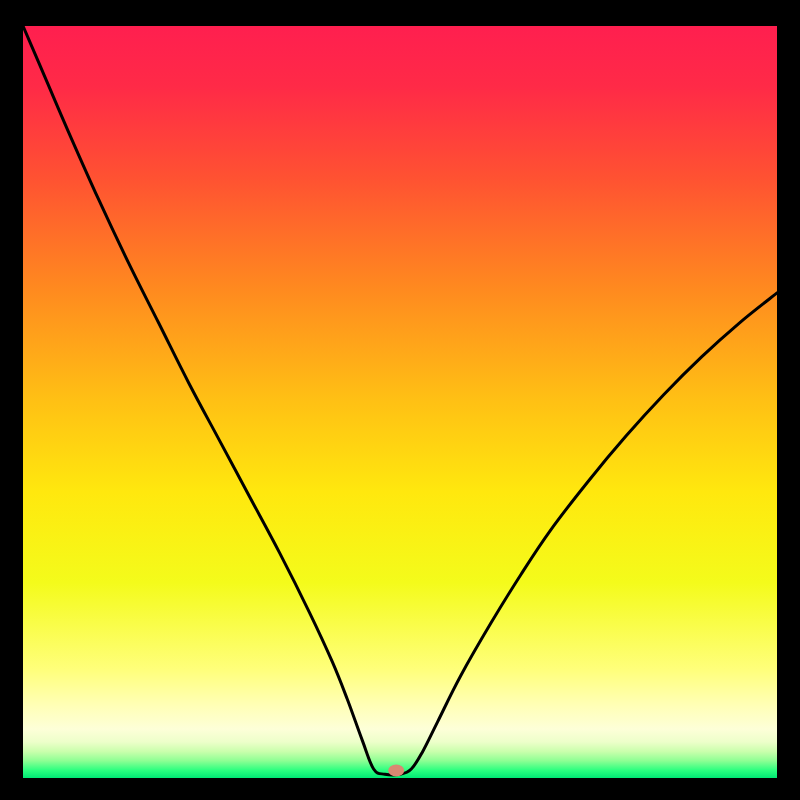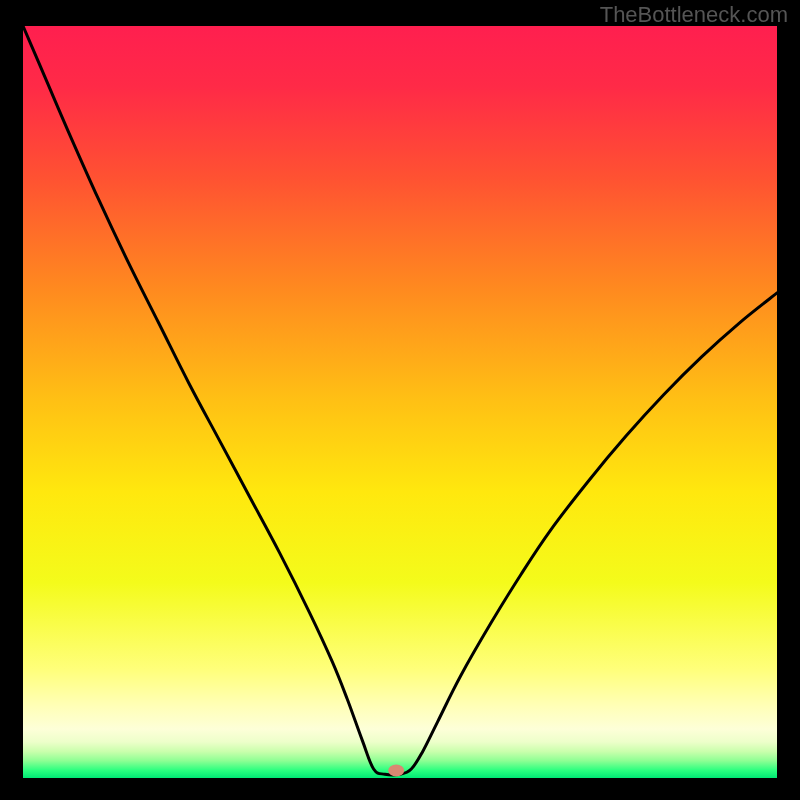--- a/index.html
+++ b/index.html
@@ -32,21 +32,20 @@
     height: 752px;
   }
   svg {
     display: block;
   }
 </style>
 </head>
 <body>
 <div class="container">
 
-  <div class="attribution">TheBottleneck.com</div>
 
   <div class="plot-area">
     <svg id="chart-svg" width="754" height="752" viewBox="0 0 754 752">
         <defs>
           <linearGradient id="bg-grad" x1="0" y1="0" x2="0" y2="1">
             <stop offset="0%" stop-color="#ff1f4f"></stop>
             <stop offset="8%" stop-color="#ff2a47"></stop>
             <stop offset="20%" stop-color="#ff5132"></stop>
             <stop offset="35%" stop-color="#ff8a1f"></stop>
             <stop offset="50%" stop-color="#ffc114"></stop>

